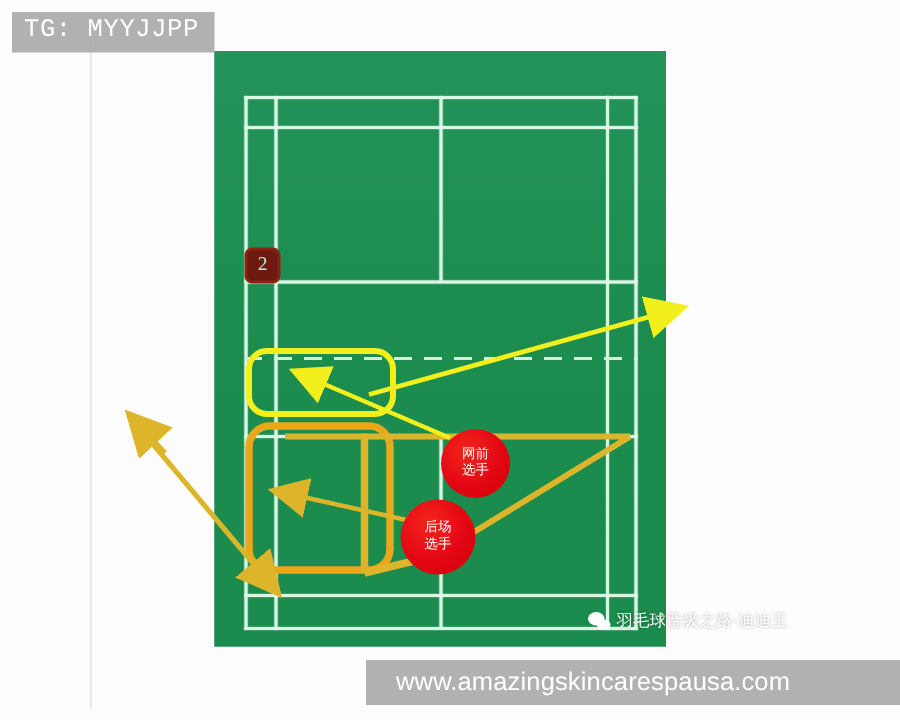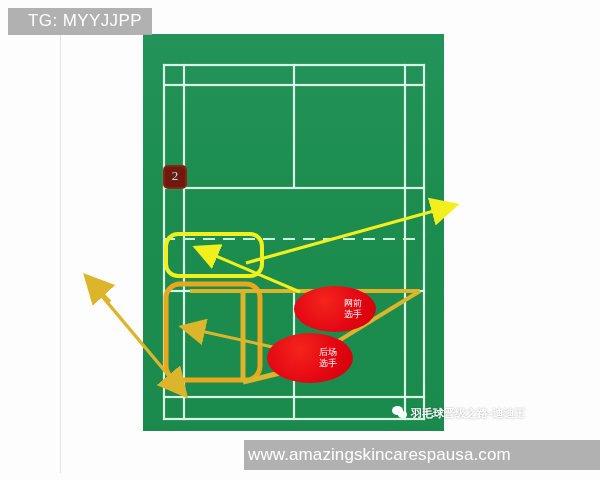--- a/index.html
+++ b/index.html
@@ -88,36 +88,34 @@
     border-radius: 50%;
     background: radial-gradient(circle at 38% 32%, #f4251c 0%, #e30613 55%, #cf0009 100%);
     color: #ffffff;
     text-align: center;
     font-family: "DejaVu Sans", "Liberation Sans", sans-serif;
     z-index: 9;
     display: flex;
     flex-direction: column;
     align-items: center;
     justify-content: center;
-    padding-left: 36px;
   }
   .player span { display: block; font-size: 9px; line-height: 11px; }
   #player-front { left: 294px; top: 286px; width: 46px; height: 46px; }
   #player-back  { left: 267px; top: 333px; width: 50px; height: 50px; }
 
   
   #wechat {
     position: absolute;
     left: 392px;
     top: 406px;
     display: flex;
-    align-items: flex-start;
+    align-items: flex-end;
     gap: 4px;
     z-index: 9;
-    font-weight: bold;
   }
   #wechat .wlogo {
     width: 15px; height: 13px;
     position: relative;
   }
   #wechat .wlogo::before,
   #wechat .wlogo::after {
     content: "";
     position: absolute;
     background: #ffffff;
@@ -131,42 +129,42 @@
     color: #ffffff;
     white-space: nowrap;
     text-shadow: 0 0 2px rgba(0,0,0,.35);
   }
 
   
   #tag-wm {
     position: absolute;
     left: 8px;
     top: 8px;
-    padding: 3px 10px 4px 20px;
+    padding: 3px 10px 4px 8px;
     background: rgba(170,170,170,.92);
     color: #ffffff;
     font-size: 17px;
     line-height: 20px;
     letter-spacing: .4px;
     z-index: 20;
-    font-family: Liberation Sans, sans-serif;
+    font-family: Liberation Mono, monospace;
   }
 
   
   #url-wm {
     position: absolute;
     left: 244px;
     top: 440px;
     width: 356px;
     height: 30px;
     background: rgba(170,170,170,.92);
     color: #ffffff;
     font-size: 17px;
     line-height: 30px;
-    padding-left: 4px;
+    padding-left: 20px;
     box-sizing: border-box;
     letter-spacing: .1px;
     z-index: 20;
     font-family: "Liberation Sans", sans-serif;
   }
 
   
   #overlay {
     position: absolute;
     left: 0; top: 0;

